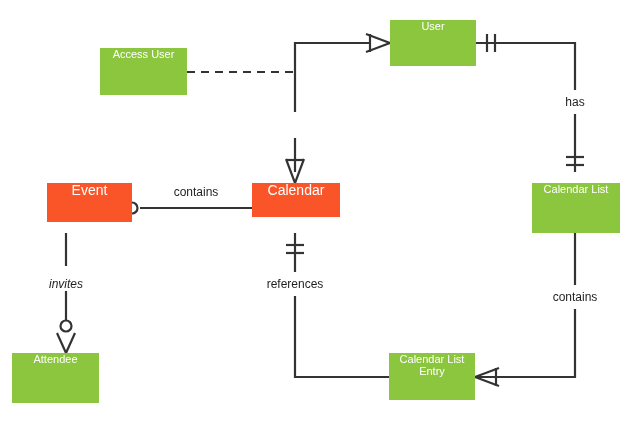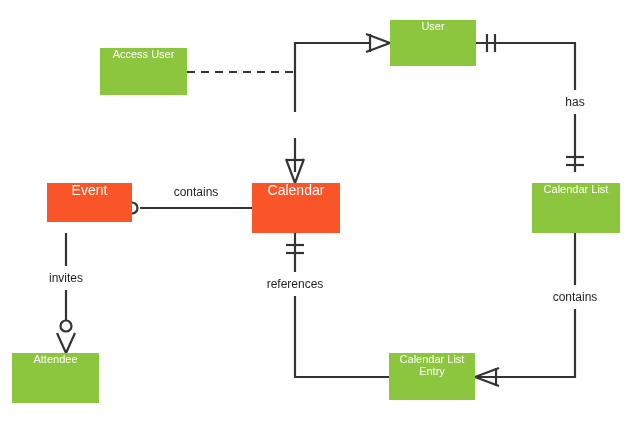--- a/index.html
+++ b/index.html
@@ -129,41 +129,41 @@
   </div>
 
   <div class="entity green small" style="left:390px; top:20px; width:86px; height:46px;">
     <span class="label">User</span>
   </div>
 
   <div class="entity orange big" style="left:23px; top:183px; width:85px; height:39px;margin-left:24px;">
     <span class="label">Event</span>
   </div>
 
-  <div class="entity orange big" style="left:252px; top:183px; width:88px; height:50px;">
+  <div class="entity orange big" style="left:252px; top:183px; width:88px; height:34px;">
     <span class="label">Calendar</span>
   </div>
 
   <div class="entity green small" style="left:532px; top:183px; width:88px; height:50px;">
     <span class="label">Calendar List</span>
   </div>
 
   <div class="entity green small" style="left:12px; top:353px; width:87px; height:50px;">
     <span class="label">Attendee</span>
   </div>
 
   <div class="entity green small" style="left:389px; top:353px; width:86px; height:47px;">
     <span class="label" style="white-space:pre-line;">Calendar List
 Entry</span>
   </div>
 
 
   <div class="edge-label" style="left:196px; top:192px;">contains</div>
 
-  <div class="edge-label" style="left:66px; top:278px;">invites</div>
+  <div class="edge-label" style="left:66px; top:284px;font-style:italic;">invites</div>
 
   <div class="edge-label" style="left:295px; top:284px;text-align:right;">references</div>
 
   <div class="edge-label" style="left:575px; top:102px;">has</div>
 
   <div class="edge-label" style="left:575px; top:297px;">contains</div>
 
 </div>
 
 </body></html>

